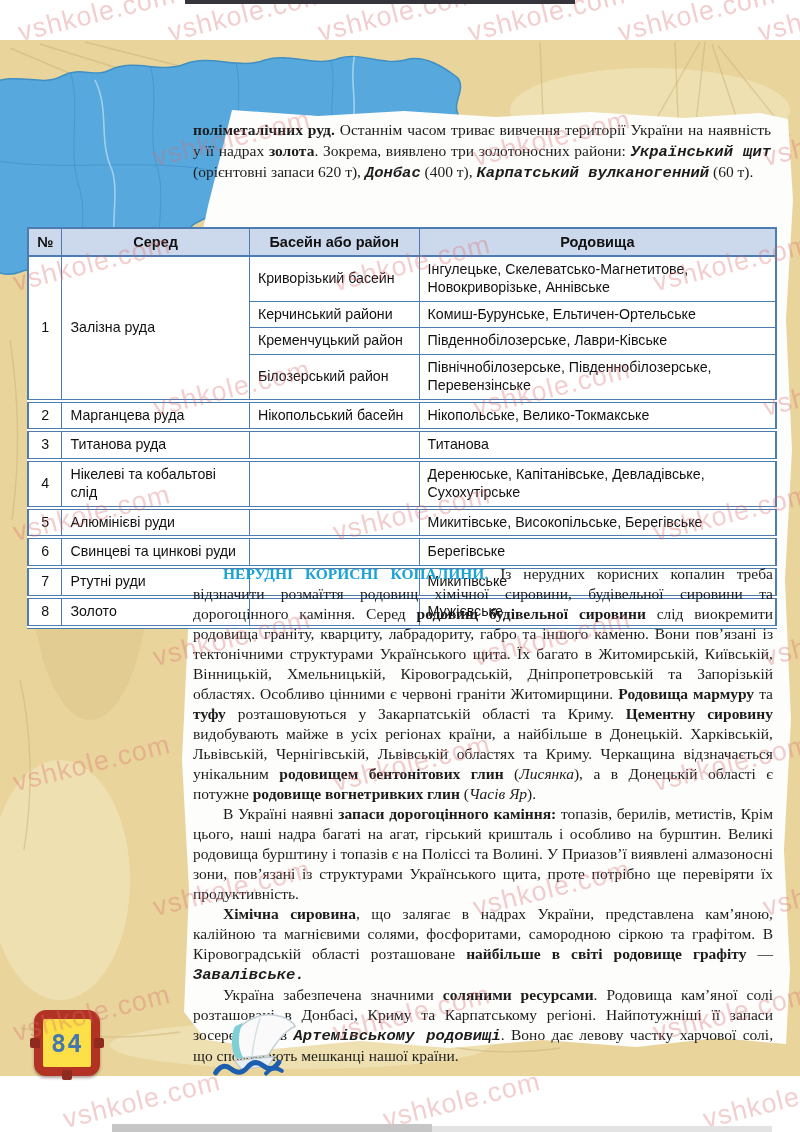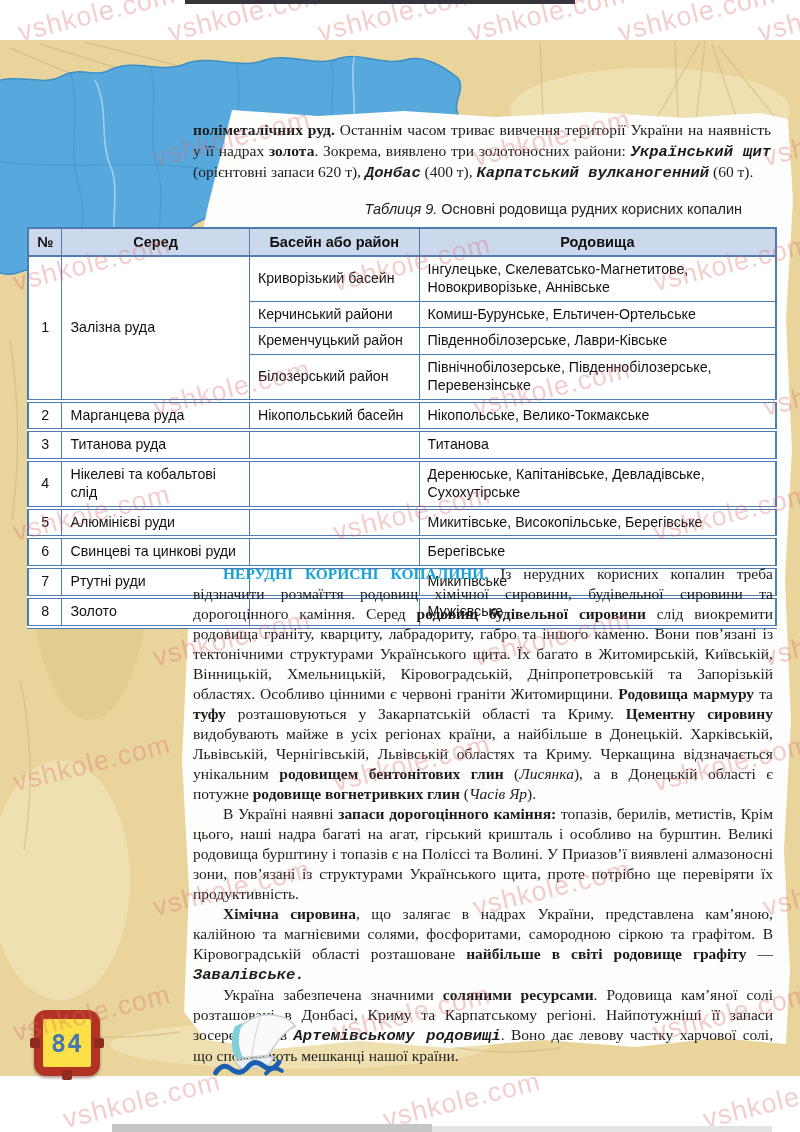--- a/index.html
+++ b/index.html
@@ -156,23 +156,20 @@
         <path class="river" d="M355,14 C348,40 360,66 350,92 C344,110 352,126 344,140"></path>
         <path class="river" d="M95,40 C110,70 98,100 112,130 C120,155 108,190 118,220"></path>
       </g>
     </svg>
   </div>
 
   <div class="paper"></div>
 
   <p class="intro"><span class="r-b">поліметалічних руд.</span><span class="r-r"> Останнім часом триває вивчення території України на наявність у її надрах </span><span class="r-b">золота</span><span class="r-r">. Зокрема, виявлено три золотоносних райони: </span><span class="r-bi">Український щит</span><span class="r-r"> (орієнтовні запаси 620 т), </span><span class="r-bi">Донбас</span><span class="r-r"> (400 т), </span><span class="r-bi">Карпатський вулканогенний</span><span class="r-r"> (60 т).</span></p>
 
-  <div class="caption">
-    <span class="cap-it">Таблиця 9.</span><span> Основні родовища рудних корисних копалин</span>
-  </div>
 
   <table class="ore-table">
     <colgroup>
       <col style="width:34px">
         <col style="width:188px">
         <col style="width:170px">
         <col style="width:358px">
     </colgroup>
     <thead>
       <tr>

